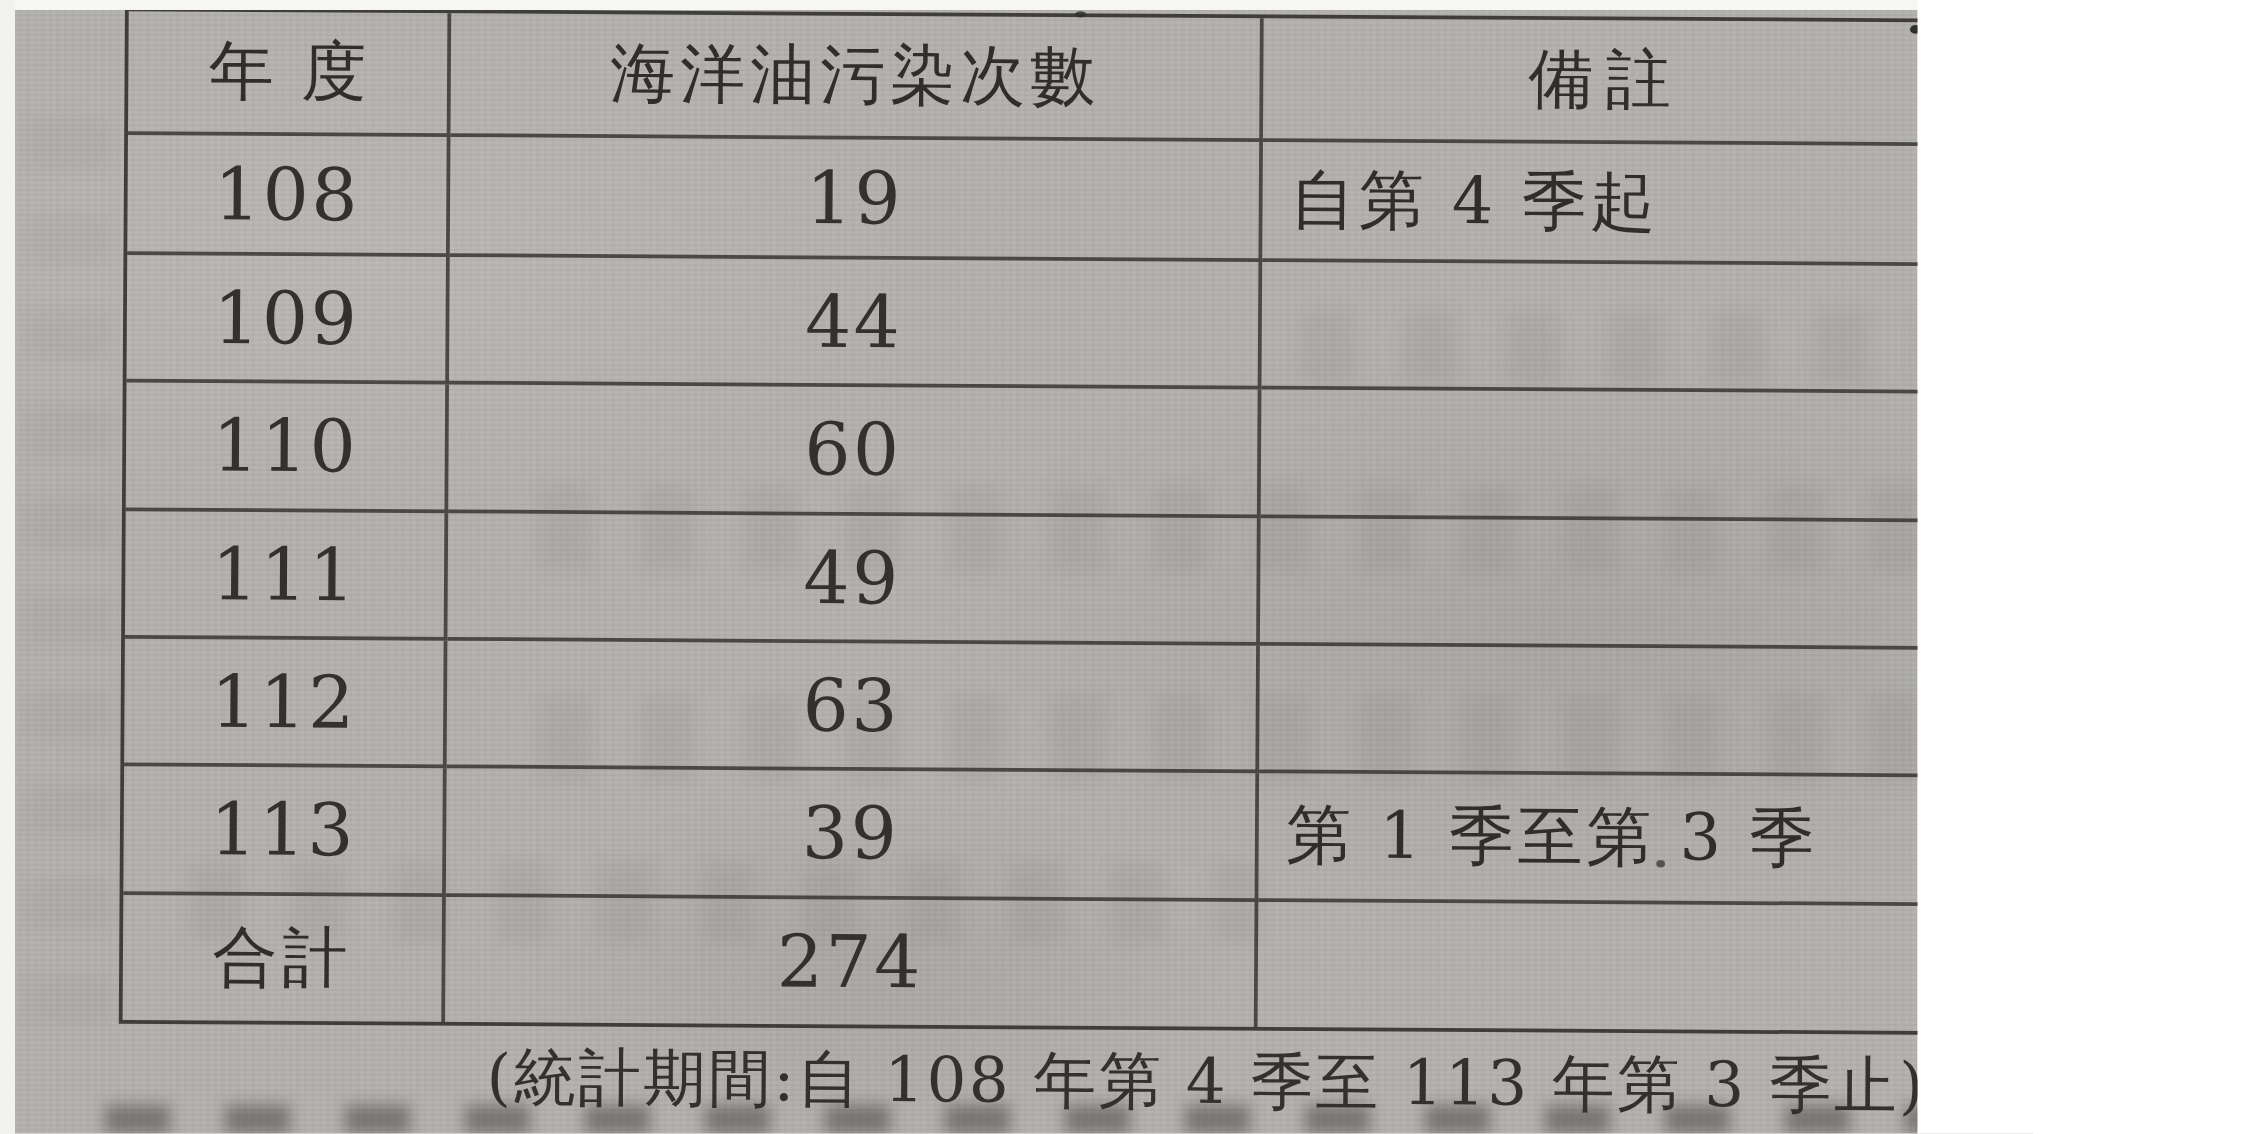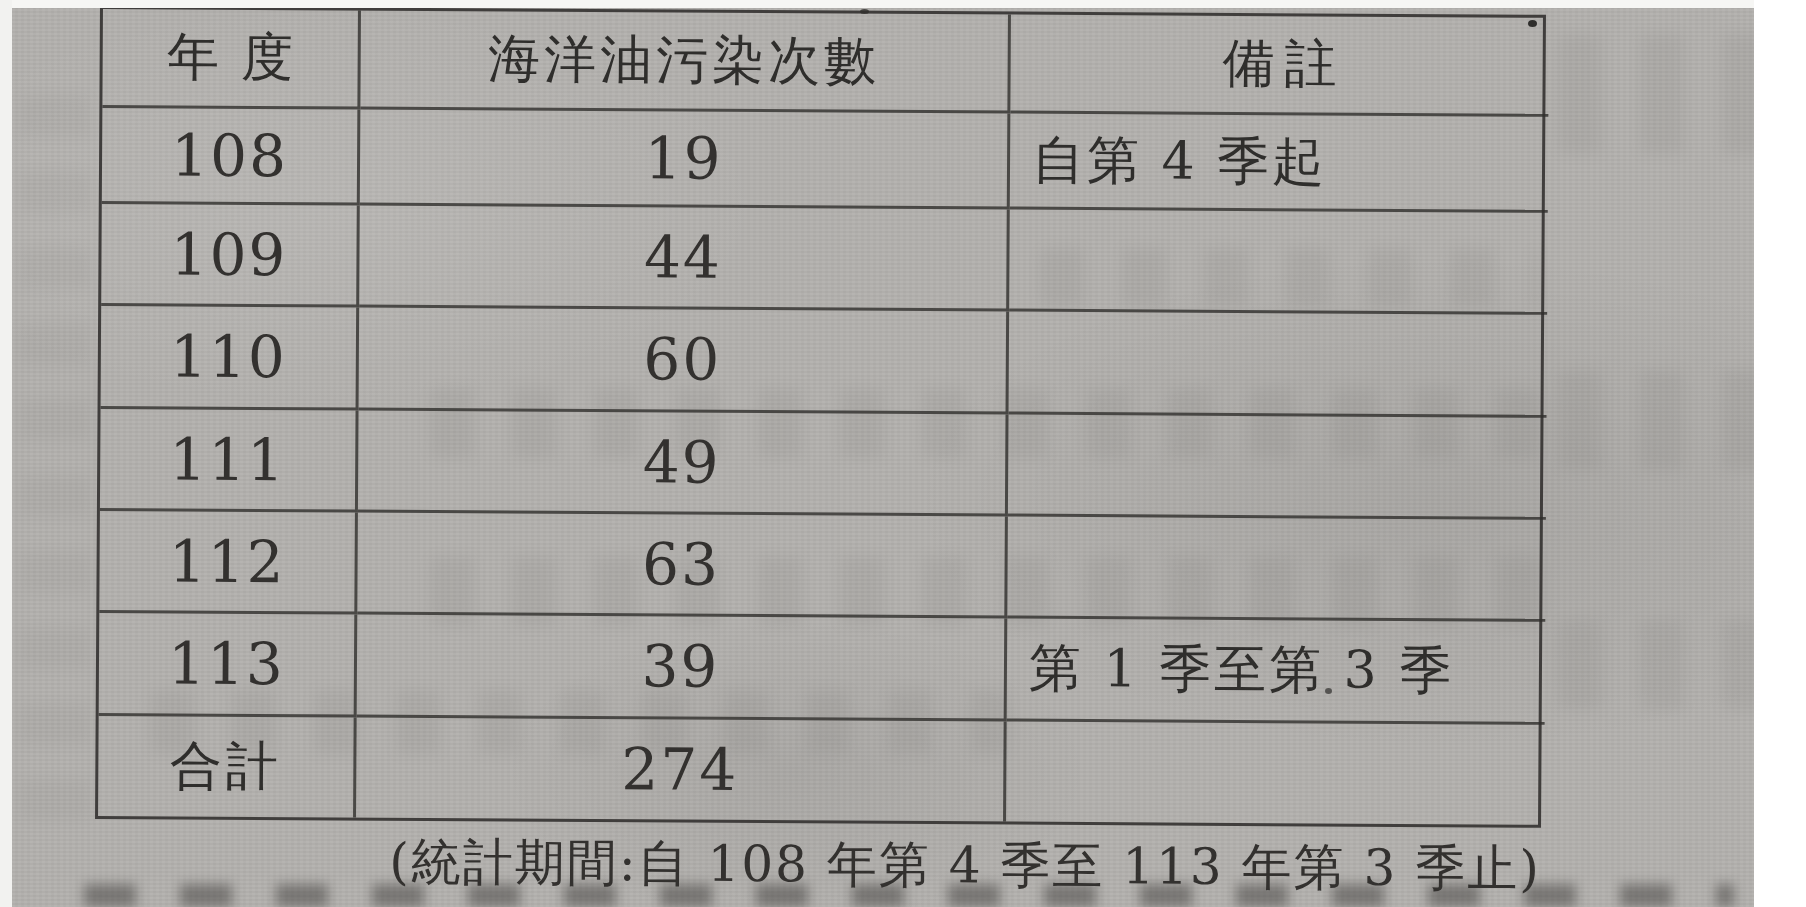--- a/index.html
+++ b/index.html
@@ -1,17 +1,17 @@
 <!DOCTYPE html>
 <html><head>
 <meta charset="utf-8">
 <style>
   html,body{margin:0;padding:0;}
   .page{
-    position:relative;width:1754px;height:907px;background:#f7f7f5;overflow:hidden;
+    position:relative;width:1534px;height:907px;background:#f7f7f5;overflow:hidden;
     font-family:"DejaVu Serif","Liberation Serif",serif;
   }
   
   .paper{
     position:absolute;left:12px;top:8px;right:0;bottom:0;
     background-color:#b3b1ae;
     background-image:
       radial-gradient(ellipse 700px 320px at 18% 22%, rgba(255,255,255,0.08), transparent 65%),
       radial-gradient(ellipse 900px 420px at 82% 55%, rgba(0,0,0,0.06), transparent 60%),
       radial-gradient(ellipse 500px 260px at 45% 85%, rgba(0,0,0,0.05), transparent 60%),

